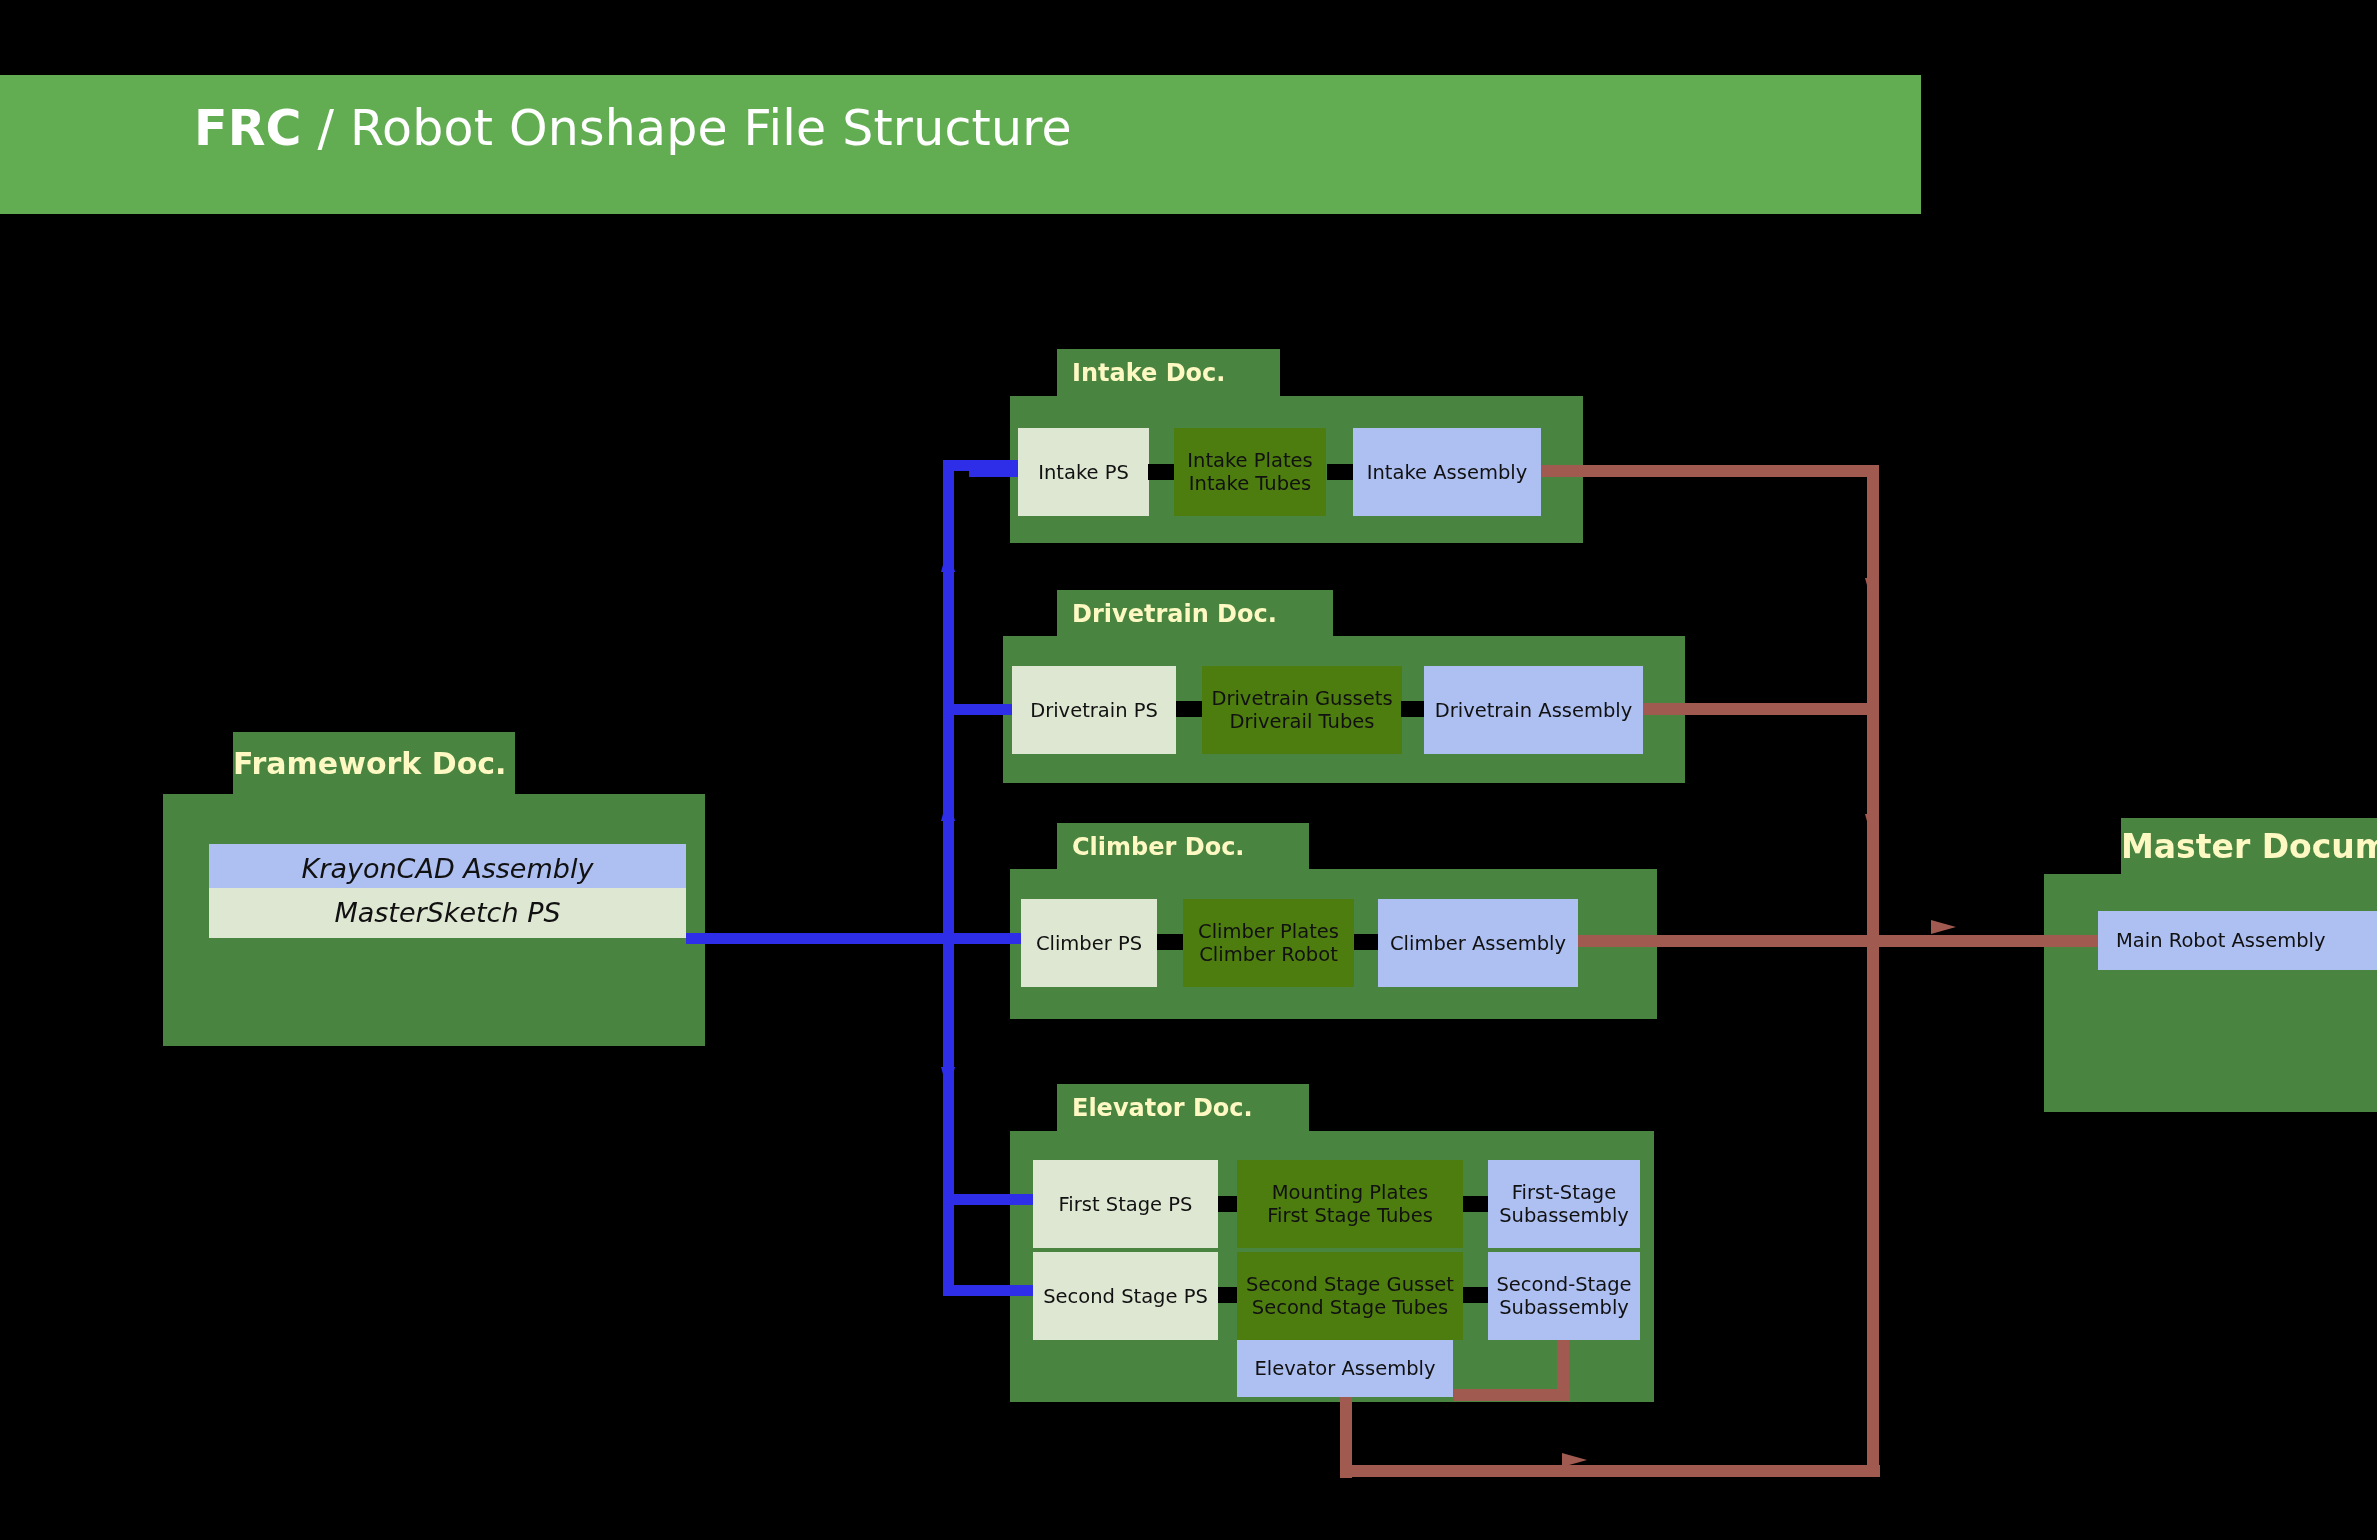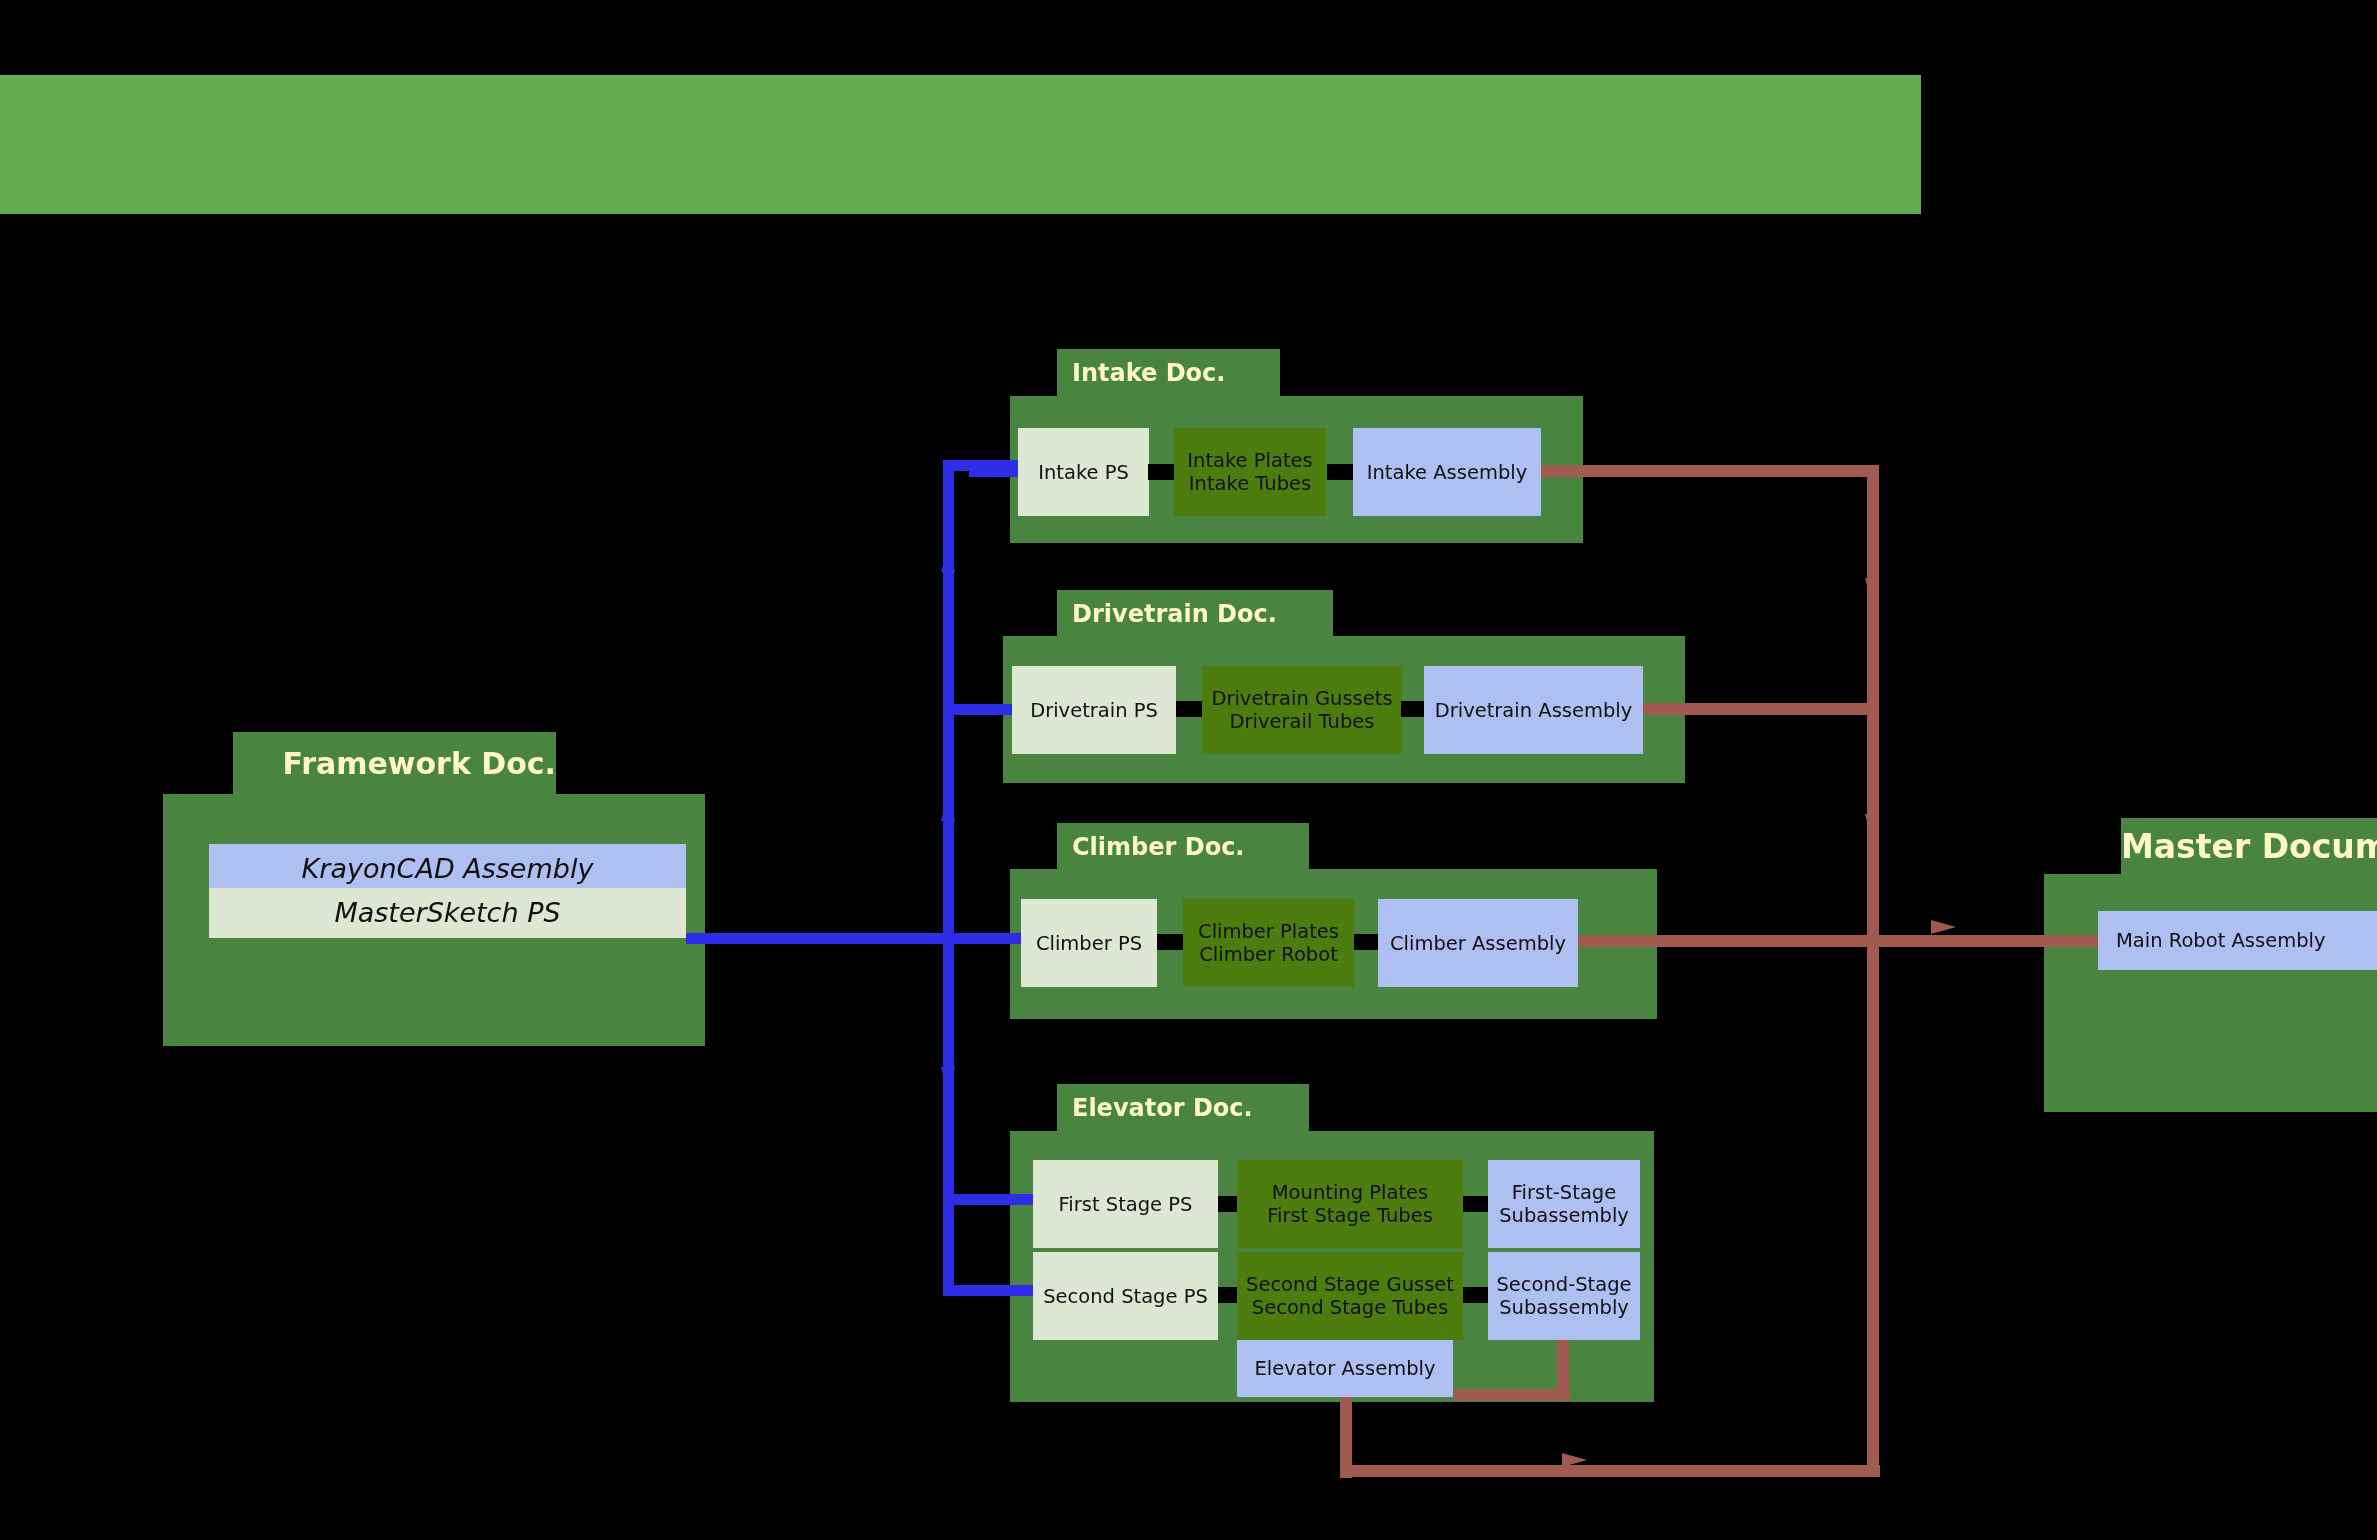--- a/index.html
+++ b/index.html
@@ -86,23 +86,24 @@
     border-bottom:7.6px solid transparent;
     border-left:25px solid #A05A50;
   }
 </style>
 </head>
 <body>
 
 <div id="stage">
 
   <div id="title-banner"></div>
-
-  <div class="doc">
-    <div class="doc-tab" style="left:233px;top:732px;width:323px;height:62px;font-size:30px;justify-content:flex-end;">
+  <div id="title-text"><span class="strong">FRC</span><span class="rest"> / Robot Onshape File Structure</span></div>
+
+  <div class="doc">
+    <div class="doc-tab" style="left:233px;top:732px;width:282px;height:62px;font-size:30px;justify-content:flex-start;">
       <span>Framework Doc.</span>
     </div>
     <div class="doc-body" style="left:163px;top:794px;width:542px;height:252px;"></div>
 
     <div class="box asm fw-box" style="left:209px;top:844px;width:477px;height:50px;">
       <span class="ln">KrayonCAD Assembly</span>
     </div>
     <div class="box ps fw-box" style="left:209px;top:888px;width:477px;height:50px;">
       <span class="ln">MasterSketch PS</span>
     </div>

